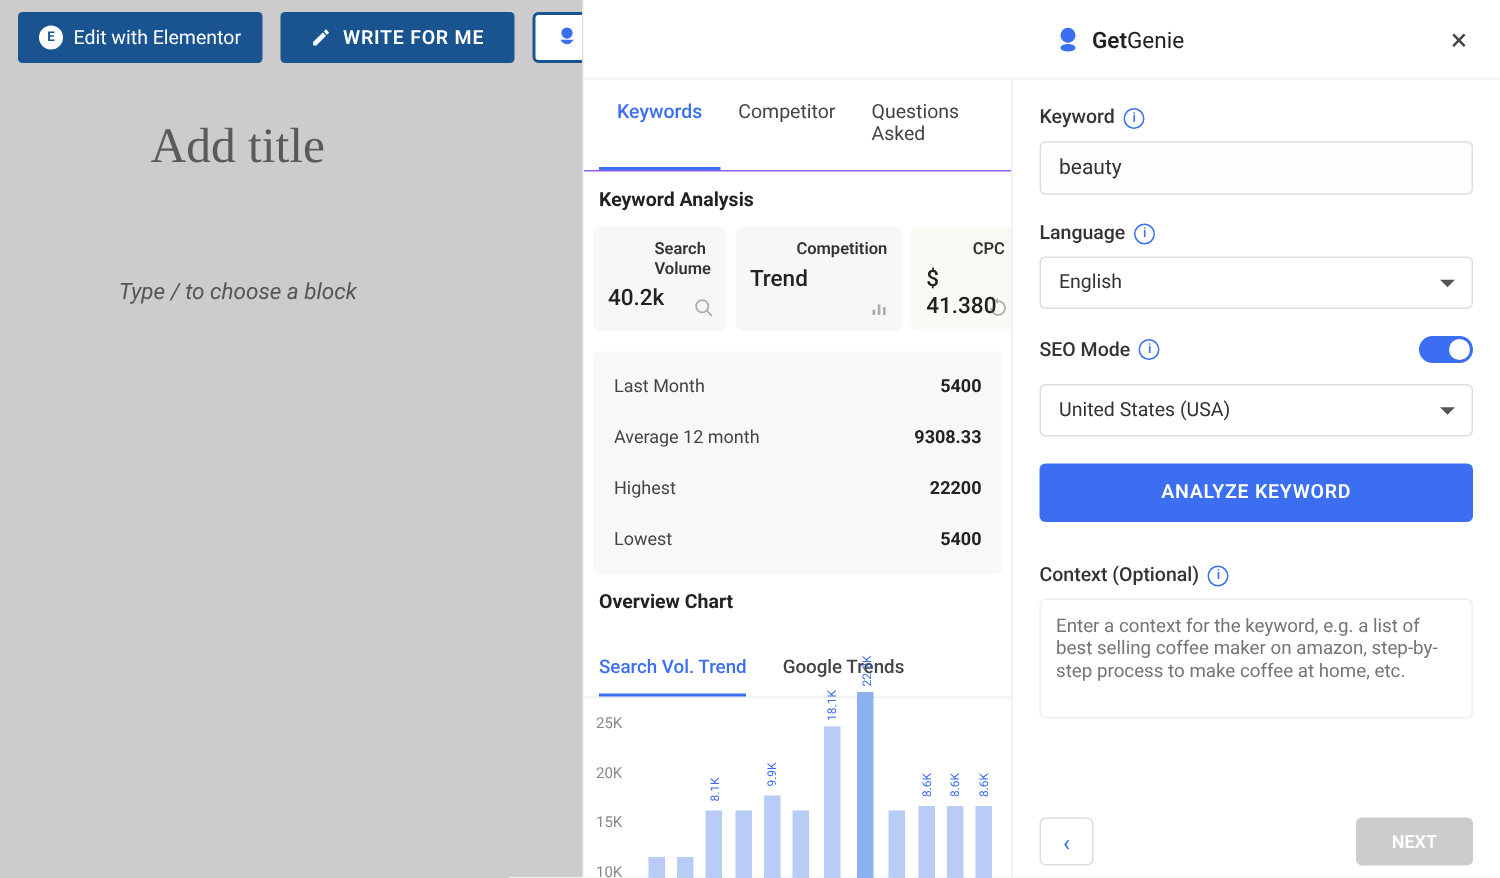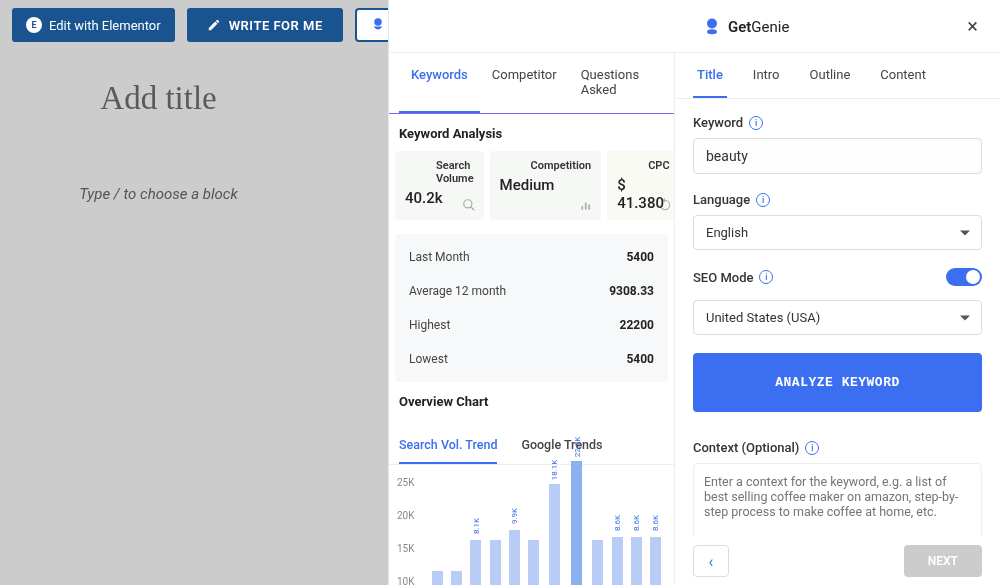--- a/index.html
+++ b/index.html
@@ -73,21 +73,21 @@
     .form-select { width: 100%; padding: 9px 12px; border: 1px solid #ddd; border-radius: 4px; font-size: 13px; color: #333; background: #fff; appearance: none; position: relative; }
     .select-wrap { position: relative; }
     .select-wrap::after { content: ''; position: absolute; right: 12px; top: 50%; transform: translateY(-50%); border-left: 5px solid transparent; border-right: 5px solid transparent; border-top: 5px solid #555; pointer-events: none; }
     
     .form-group { margin-bottom: 18px; }
     
     .seo-row { display: flex; justify-content: space-between; align-items: center; margin-bottom: 14px; }
     .toggle { width: 36px; height: 18px; background: #3b6ef0; border-radius: 10px; position: relative; cursor: pointer; }
     .toggle::after { content: ''; position: absolute; right: 2px; top: 2px; width: 14px; height: 14px; background: #fff; border-radius: 50%; }
     
-    .analyze-btn { width: 100%; padding: 22px; background: #3b6ef0; color: #fff; border: none; border-radius: 4px; font-size: 13px; font-weight: 600; letter-spacing: 0.5px; cursor: pointer; font-family: Liberation Mono, monospace; }
+    .analyze-btn { width: 100%; padding: 12px; background: #3b6ef0; color: #fff; border: none; border-radius: 4px; font-size: 13px; font-weight: 600; letter-spacing: 0.5px; cursor: pointer; }
     
     .context-textarea { width: 100%; height: 80px; padding: 10px; border: 1px solid #eee; border-radius: 4px; font-size: 12.5px; color: #bbb; resize: none; font-family: inherit; }
     
     .bottom-nav { position: absolute; bottom: 0; left: 18px; right: 18px; display: flex; justify-content: space-between; padding: 8px 0; background: #fff; }
     .nav-back { width: 36px; height: 32px; border: 1px solid #ddd; background: #fff; border-radius: 4px; color: #3b6ef0; font-size: 16px; cursor: pointer; }
     .nav-next { padding: 8px 24px; background: #ccc; color: #fff; border: none; border-radius: 4px; font-size: 12px; font-weight: 600; cursor: pointer; }
   </style>
 </head>
 <body>
 
@@ -145,21 +145,21 @@
           <div class="metric-card">
             <div class="metric-label">Search Volume</div>
             <div class="metric-value">40.2k</div>
             <svg class="metric-ico" viewBox="0 0 24 24">
                 <circle cx="10" cy="10" r="7" fill="none" stroke="#666" stroke-width="2"></circle>
                 <line x1="15" y1="15" x2="21" y2="21" stroke="#666" stroke-width="2"></line>
               </svg>
           </div>
           <div class="metric-card">
             <div class="metric-label">Competition</div>
-            <div class="metric-value">Medium</div>
+            <div class="metric-value">Trend</div>
             <svg class="metric-ico" viewBox="0 0 24 24">
                 <rect x="4" y="14" width="3" height="6" fill="#666"></rect>
                 <rect x="10" y="8" width="3" height="12" fill="#666"></rect>
                 <rect x="16" y="11" width="3" height="9" fill="#666"></rect>
               </svg>
           </div>
           <div class="metric-card">
             <div class="metric-label">CPC</div>
             <div class="metric-value">$ 41.380</div>
             <svg class="metric-ico" viewBox="0 0 24 24">
@@ -249,26 +249,20 @@
               </div>
               <div class="bar-wrap">
                 <div class="bar-label">8.6K</div>
                 <div class="bar" style="height: 48.16px;"></div>
               </div>
             </div>
         </div>
       </div>
 
       <div class="panel-right">
-        <div class="tabs-row-right">
-          <div class="tab-r active">Title</div>
-          <div class="tab-r">Intro</div>
-          <div class="tab-r">Outline</div>
-          <div class="tab-r">Content</div>
-        </div>
         
         <div class="form-group">
           <div class="form-label">
             <span>Keyword</span>
             <span class="info-ico">i</span>
           </div>
           <input class="form-input" value="beauty" style="">
         </div>
         
         <div class="form-group">

